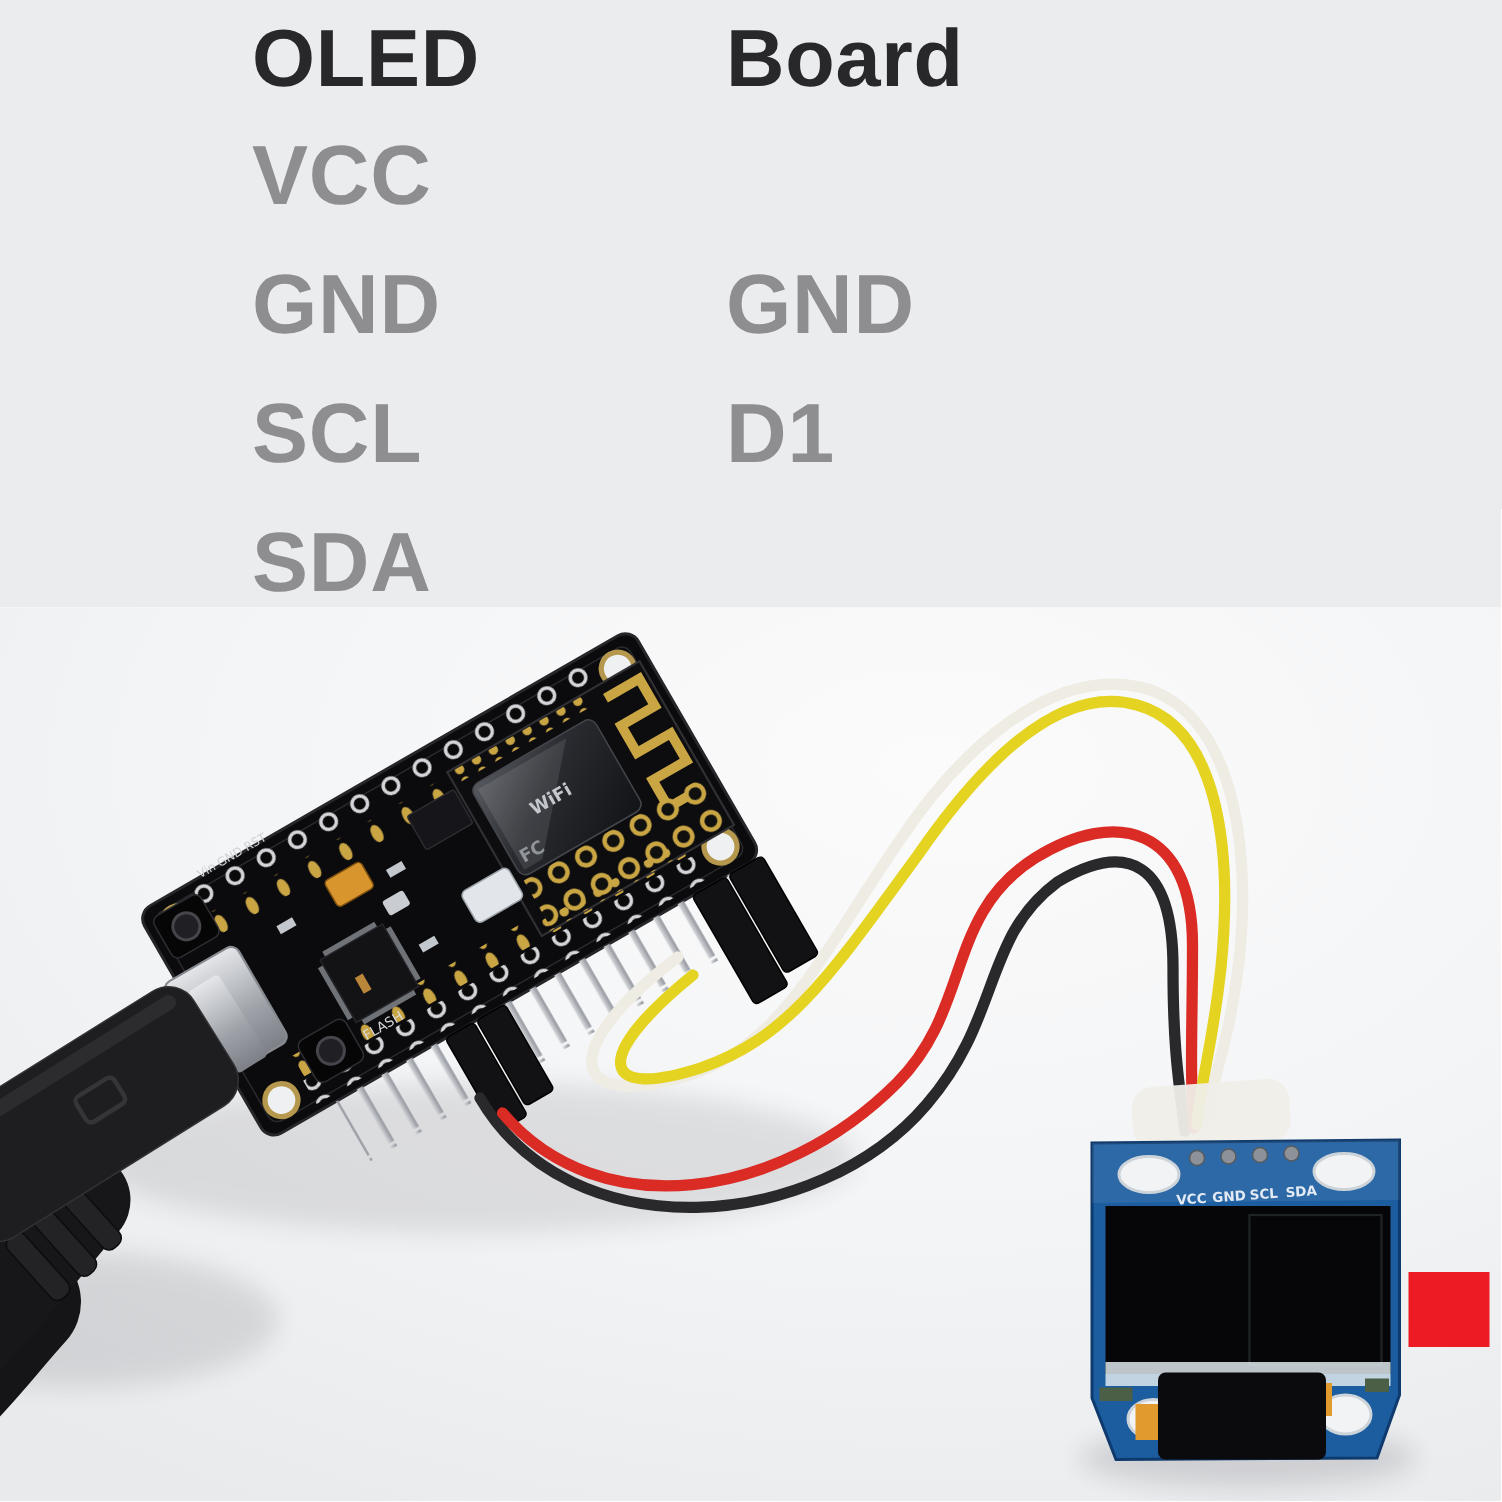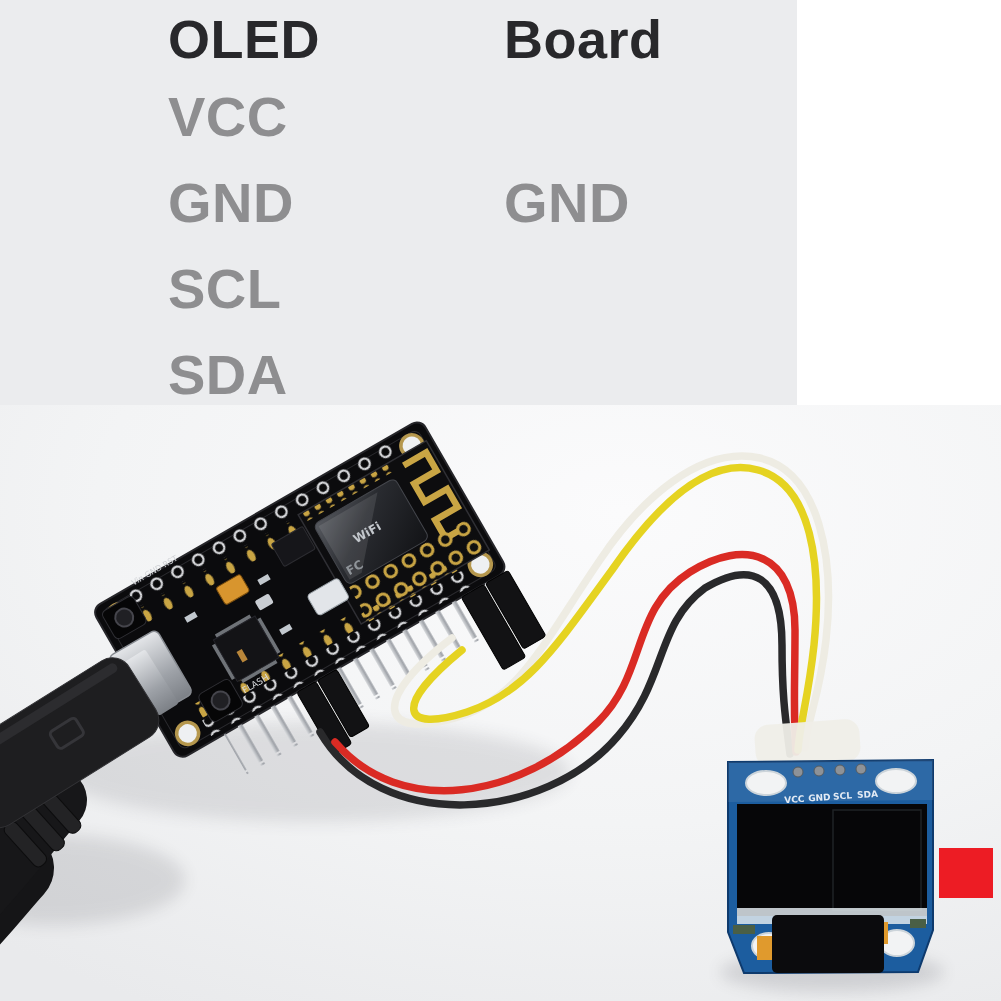--- a/index.html
+++ b/index.html
@@ -1,21 +1,21 @@
 <!DOCTYPE html>
 <html><head>
 <meta charset="utf-8">
 <style>
   html,body{margin:0;padding:0;background:#fff;}
   .stage{position:relative;width:1001px;height:1001px;overflow:hidden;
          font-family:"Liberation Sans","DejaVu Sans",sans-serif;background:#fff;}
-  .pinout{position:absolute;top:0;left:0;width:797px;height:405px;background:#ebecee;}
+  .pinout{position:absolute;top:0;left:0;width:1001px;height:405px;background:#ebecee;}
   .prow{position:absolute;left:168px;width:780px;display:flex;white-space:nowrap;}
   .prow .cl{display:inline-block;width:316px;}
-  .prow .cr{display:inline-block;margin-left:20px;}
+  .prow .cr{display:inline-block;}
   .hd{font-size:54px;font-weight:700;color:#28282b;letter-spacing:.5px;}
   .pv{font-size:56px;font-weight:700;color:#8e8e90;letter-spacing:.5px;}
   .r0{top:8px;}  .r1{top:84px;} .r2{top:170px;} .r3{top:256px;} .r4{top:342px;}
   .photo{position:absolute;top:405px;left:0;width:1001px;height:596px;display:block;}
   svg text{font-family:"DejaVu Sans","Liberation Sans",sans-serif;}
 </style>
 </head>
 <body>
 
 <div class="stage">
@@ -27,20 +27,21 @@
     </div>
     <div class="prow r1">
       <span class="cl pv">VCC</span>
     </div>
     <div class="prow r2">
       <span class="cl pv">GND</span>
       <span class="cr pv">GND</span>
     </div>
     <div class="prow r3">
       <span class="cl pv">SCL</span>
+      <span class="cr pv">D1</span>
     </div>
     <div class="prow r4">
       <span class="cl pv">SDA</span>
     </div>
   </section>
 
   <svg class="photo" viewBox="0 405 1001 596">
     <defs>
       <radialGradient id="bgGrad" cx="0.62" cy="0.18" r="0.95">
         <stop offset="0" stop-color="#fbfbfc"></stop>

